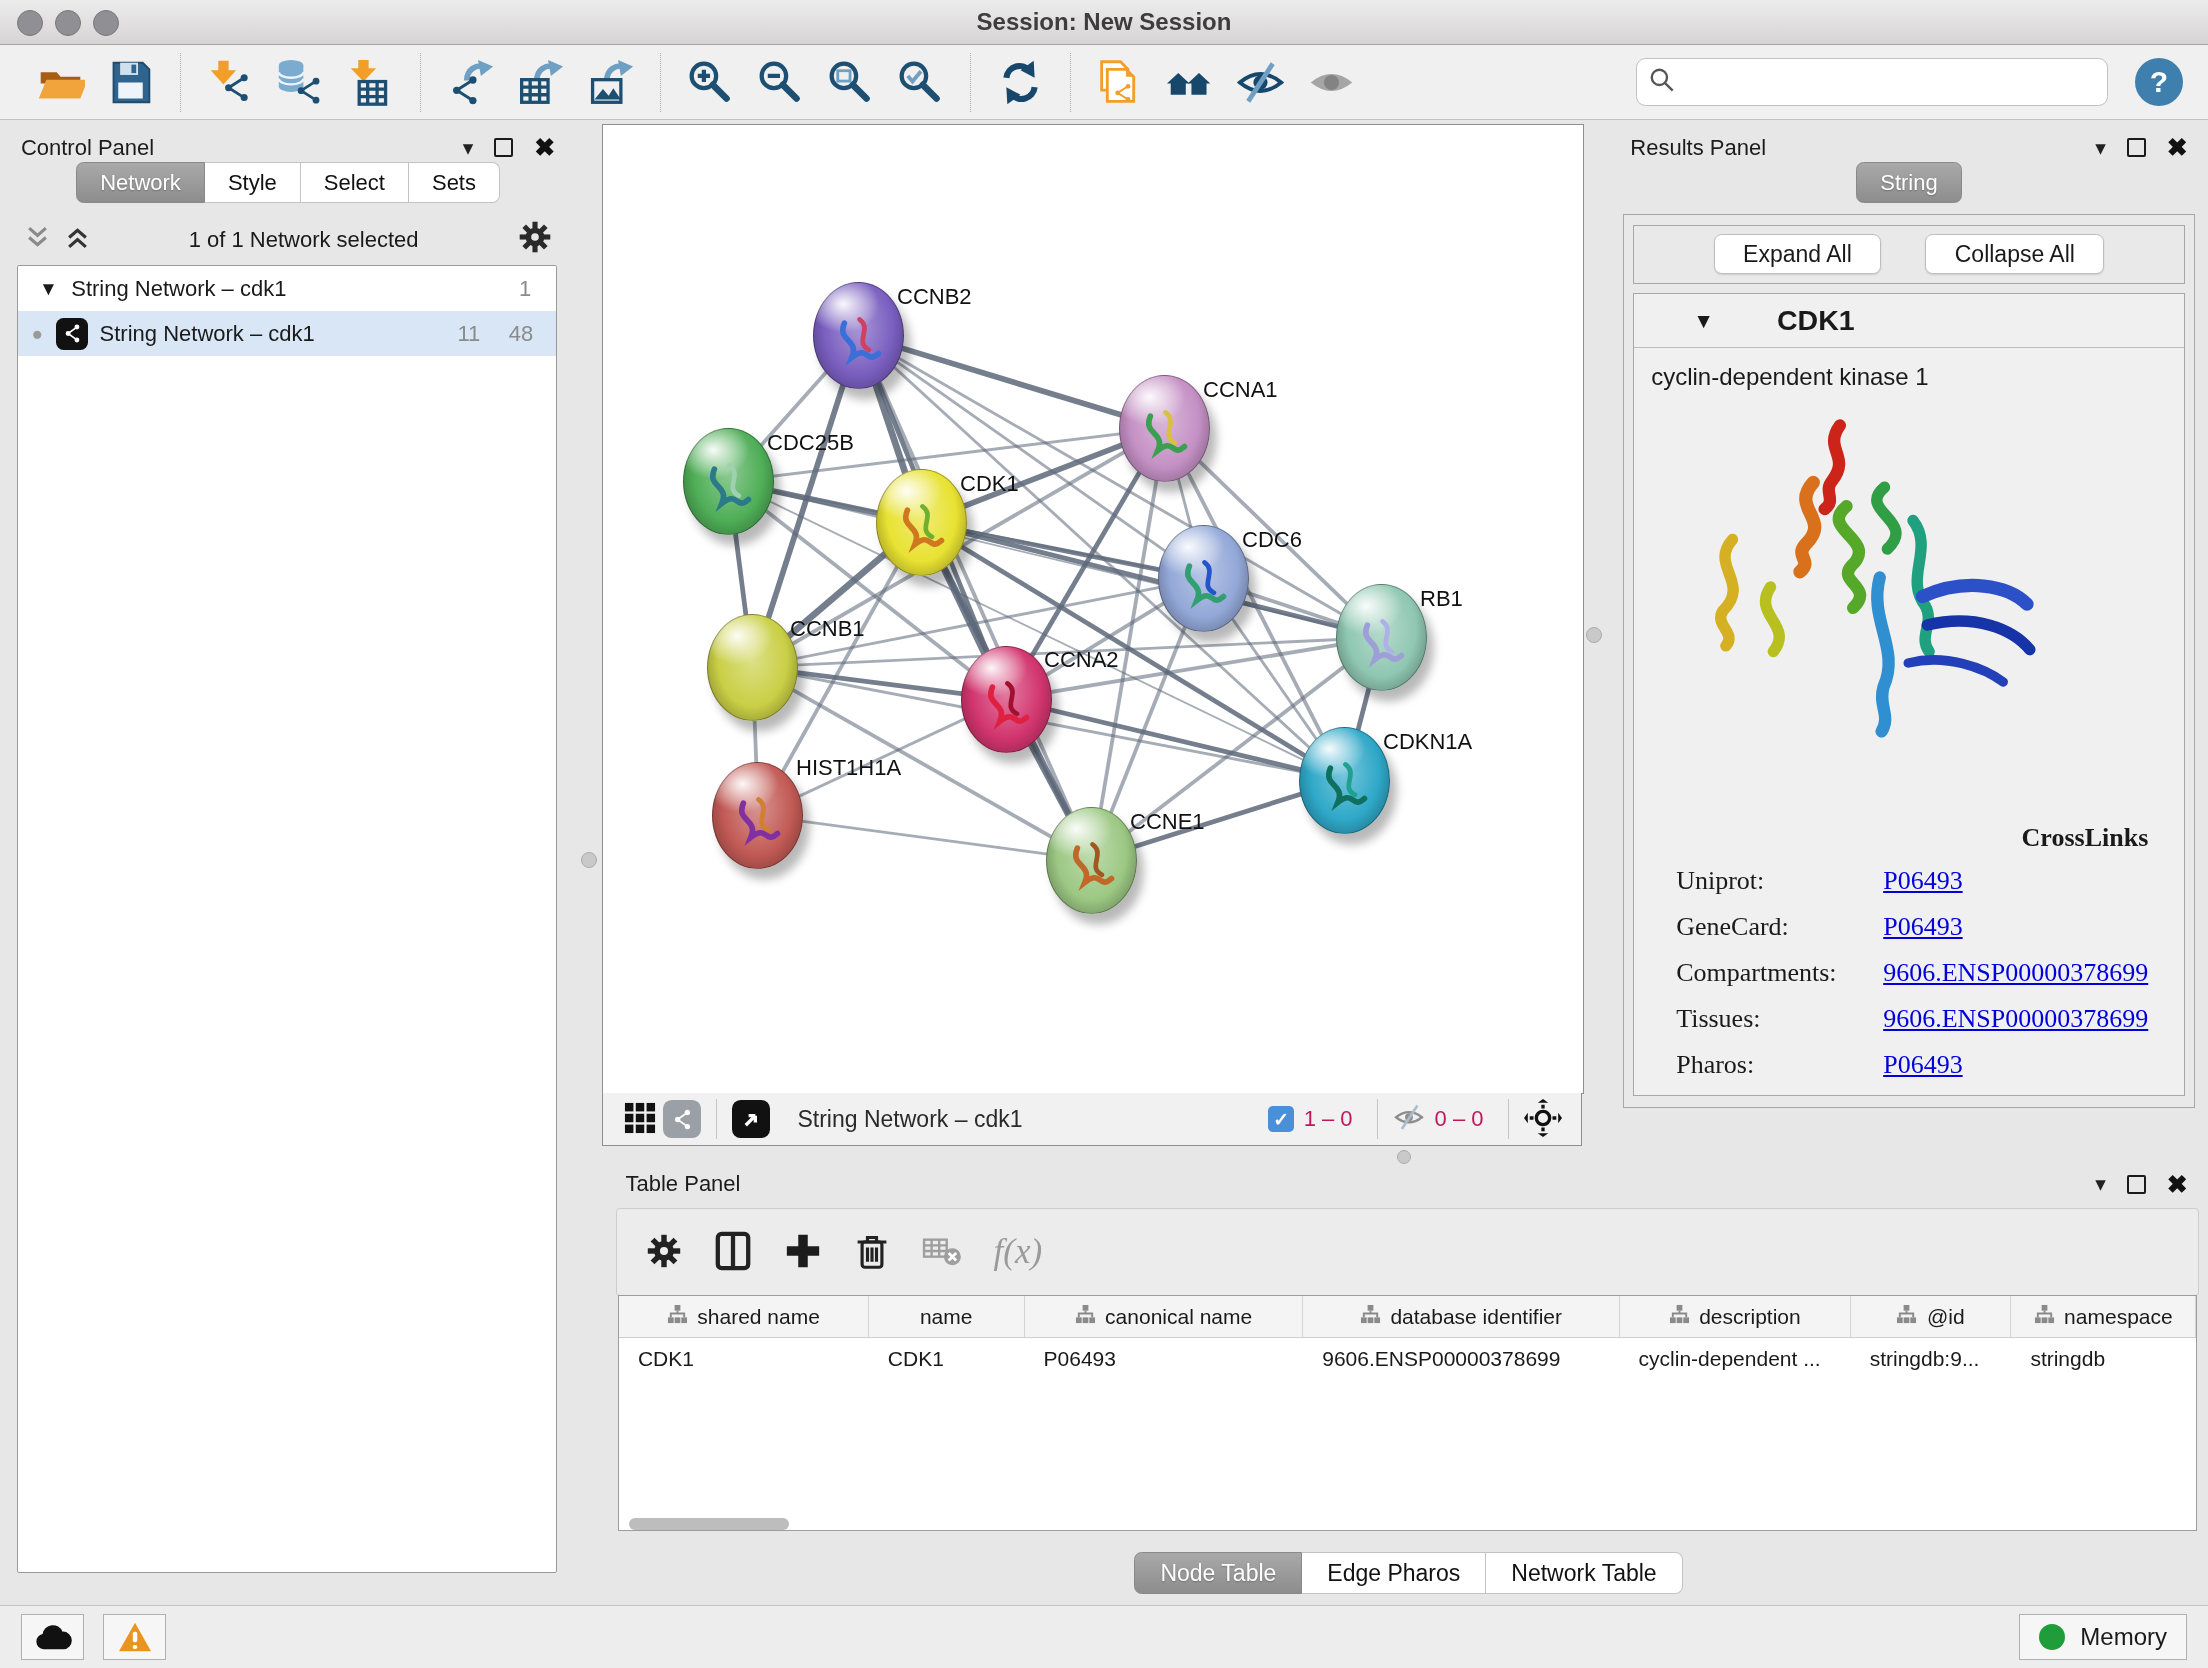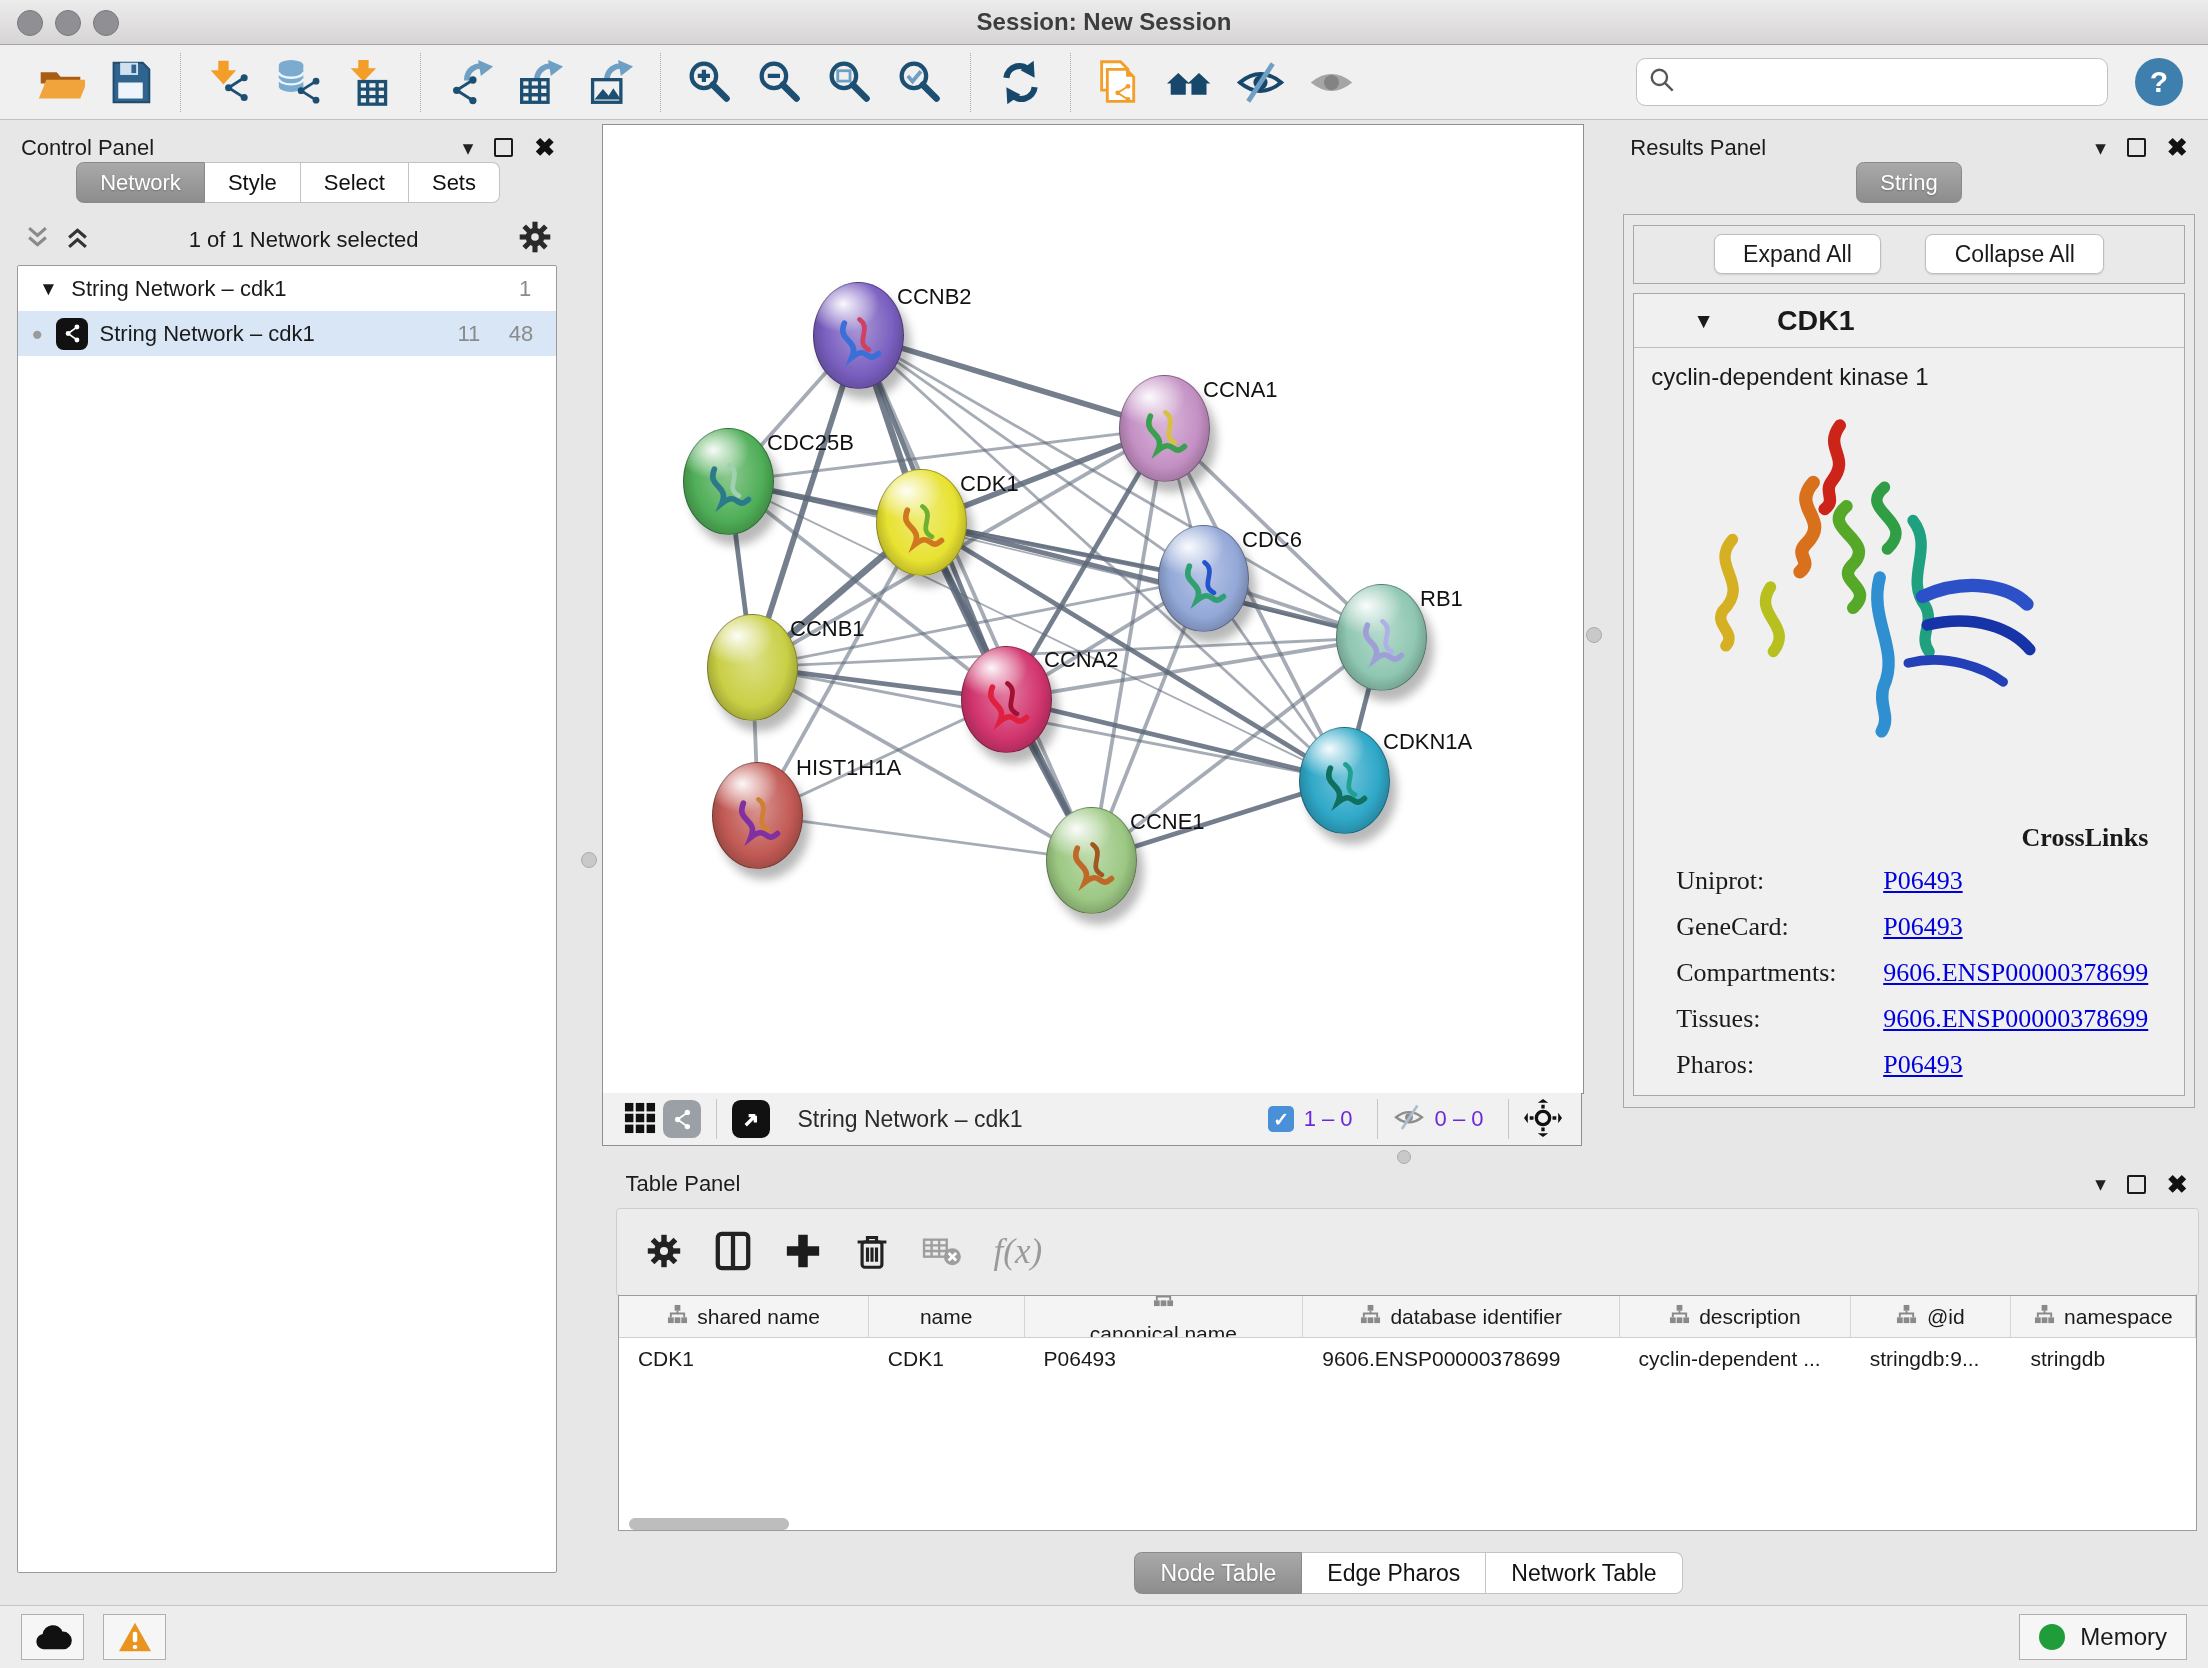--- a/index.html
+++ b/index.html
@@ -61,21 +61,21 @@
               border:1px solid #8f8f8f;overflow:hidden;}
   .node{position:absolute;border-radius:50%;border:1px solid rgba(0,0,0,.28);
         box-shadow:6.7px 10.5px 9.5px rgba(0,0,0,.28);box-sizing:border-box;}
   .node-label{position:absolute;font-size:22px;color:#111;white-space:nowrap;}
 
   .view-toolbar{position:absolute;left:602px;top:1093px;width:980px;height:53px;background:#f1f1f1;
                 border:1px solid #8f8f8f;border-top:none;display:flex;align-items:center;
                 box-sizing:border-box;padding:0 13.3px;}
   .vt-sep{height:40px;border-left:1px solid #c6c6c6;margin:0 15px;}
   .vt-title{font-size:23px;color:#2a2a2a;margin-left:5.7px;}
-  .vt-counter{font-size:22px;color:#6d28d9;margin:0 9.5px;}
+  .vt-counter{font-size:22px;color:#be185d;margin:0 9.5px;}
   .vt-check{width:26px;height:26px;border-radius:4.8px;background:#4a90d9;color:#fff;font-size:19px;
             display:flex;align-items:center;justify-content:center;font-weight:bold;}
   .vt-black{width:38px;height:38px;border-radius:8.6px;background:#111;display:flex;
             align-items:center;justify-content:center;}
   .vt-gray{width:38px;height:38px;border-radius:8.6px;background:#9aa0a6;display:flex;
            align-items:center;justify-content:center;}
 
   .handle{position:absolute;background:#c9c9c9;border:1px solid #ababab;border-radius:50%;}
 
   
@@ -693,21 +693,21 @@
                 <rect x="8" y="14" width="6" height="6"></rect>
                 <rect x="15" y="14" width="6" height="6"></rect>
               </g>
               <path d="M11 7 v3 M4 14 v-4 h14 v4" stroke="#8a8a8a" stroke-width="2" fill="none"></path>
             </svg></span>
           <span>shared name</span>
         </div>
         <div class="th" style="width: 157px;">
           <span>name</span>
         </div>
-        <div class="th" style="width: 281px; flex-direction: column;">
+        <div class="th" style="width: 281px;">
           <span><svg width="21" height="21" viewBox="0 0 22 22">
               <g fill="#8a8a8a">
                 <rect x="8" y="1" width="6" height="6"></rect>
                 <rect x="1" y="14" width="6" height="6"></rect>
                 <rect x="8" y="14" width="6" height="6"></rect>
                 <rect x="15" y="14" width="6" height="6"></rect>
               </g>
               <path d="M11 7 v3 M4 14 v-4 h14 v4" stroke="#8a8a8a" stroke-width="2" fill="none"></path>
             </svg></span>
           <span>canonical name</span>

